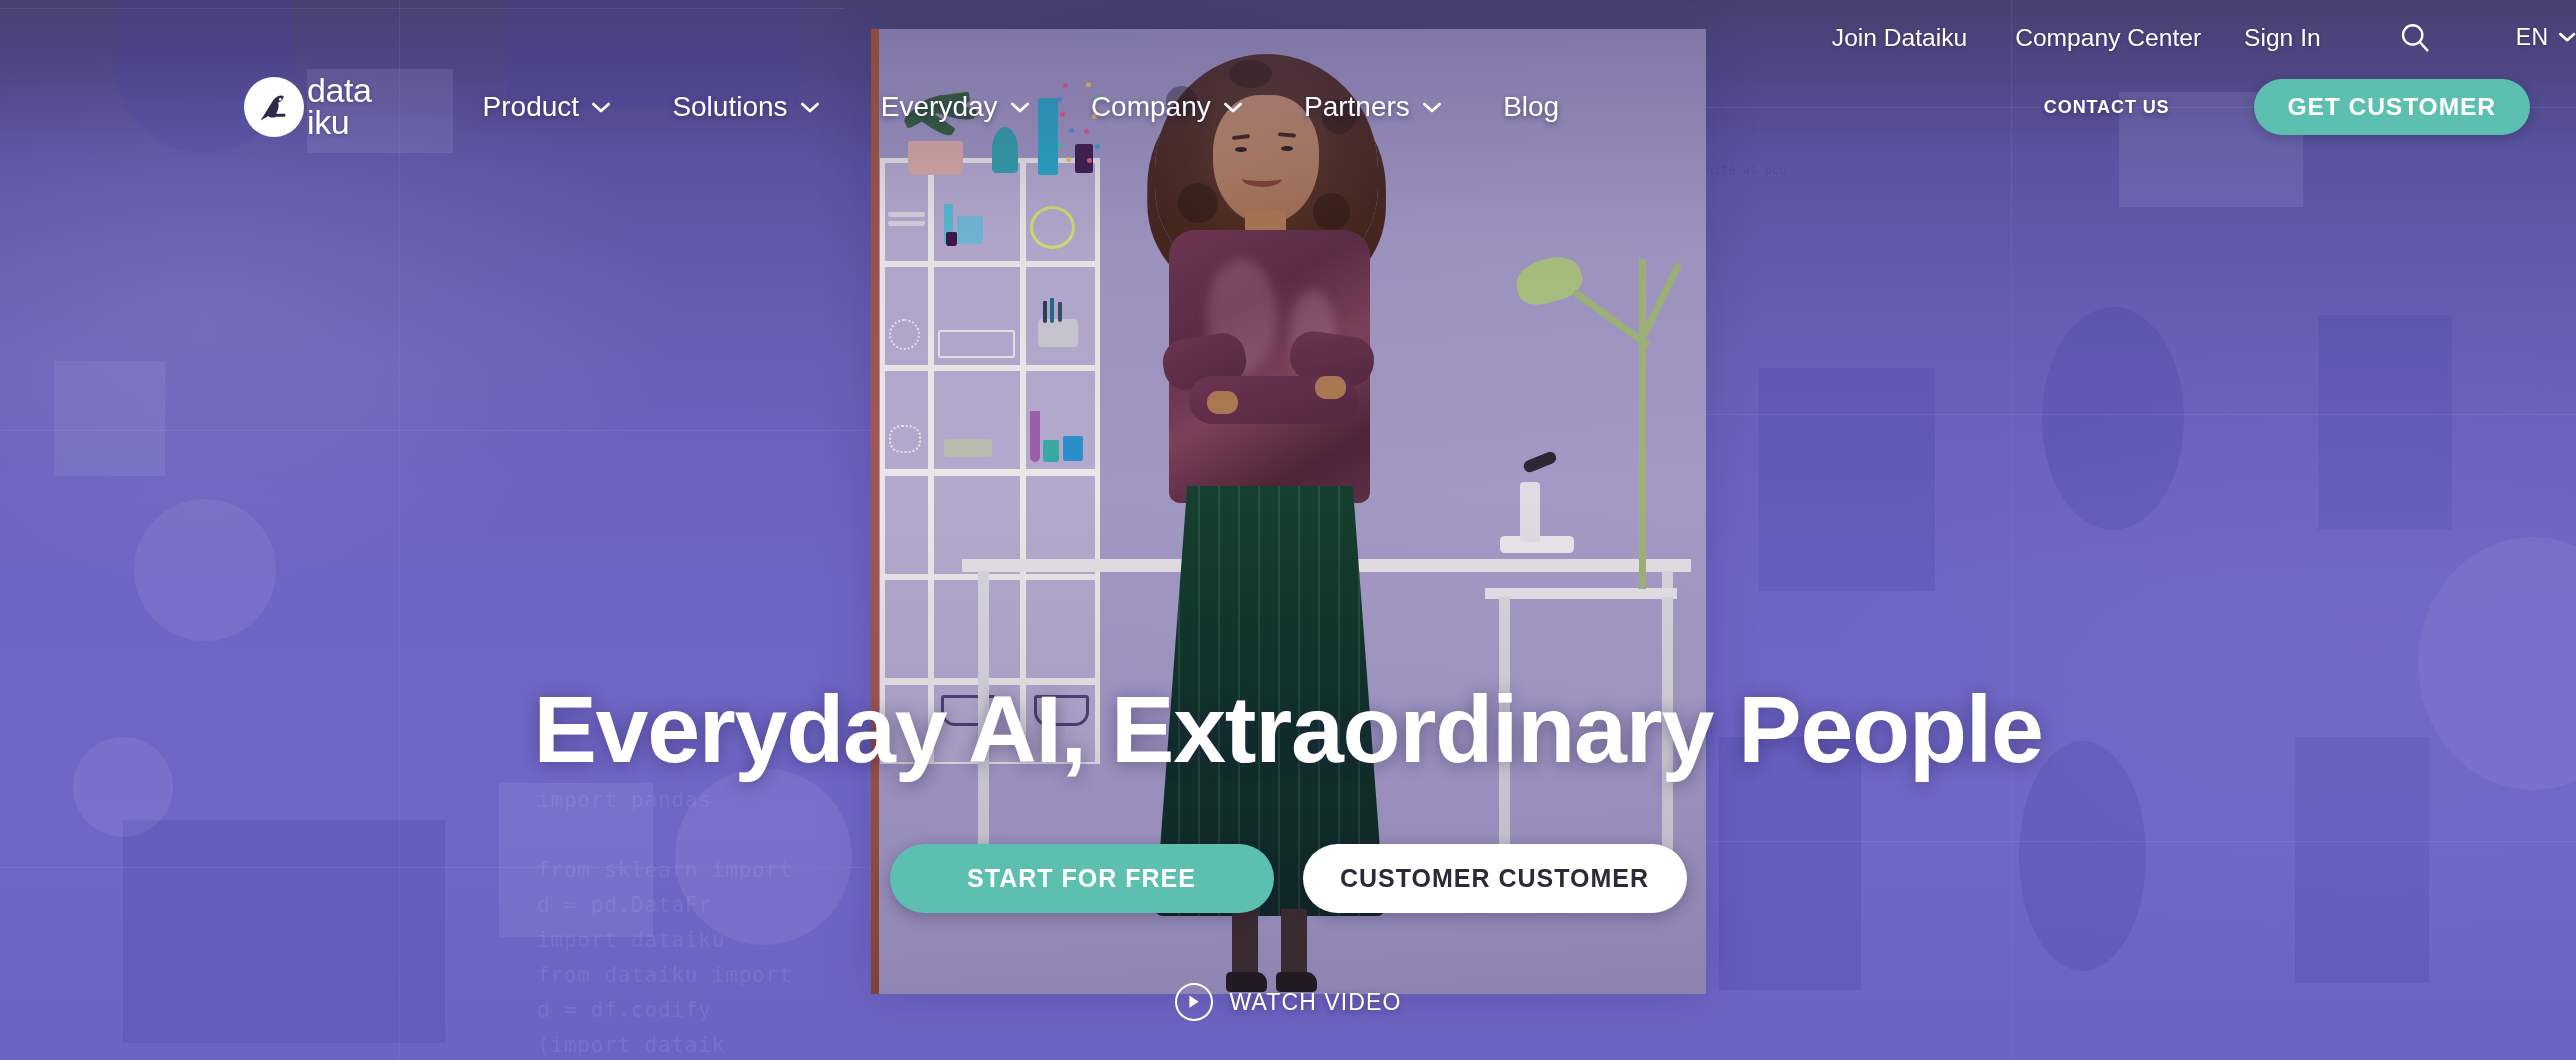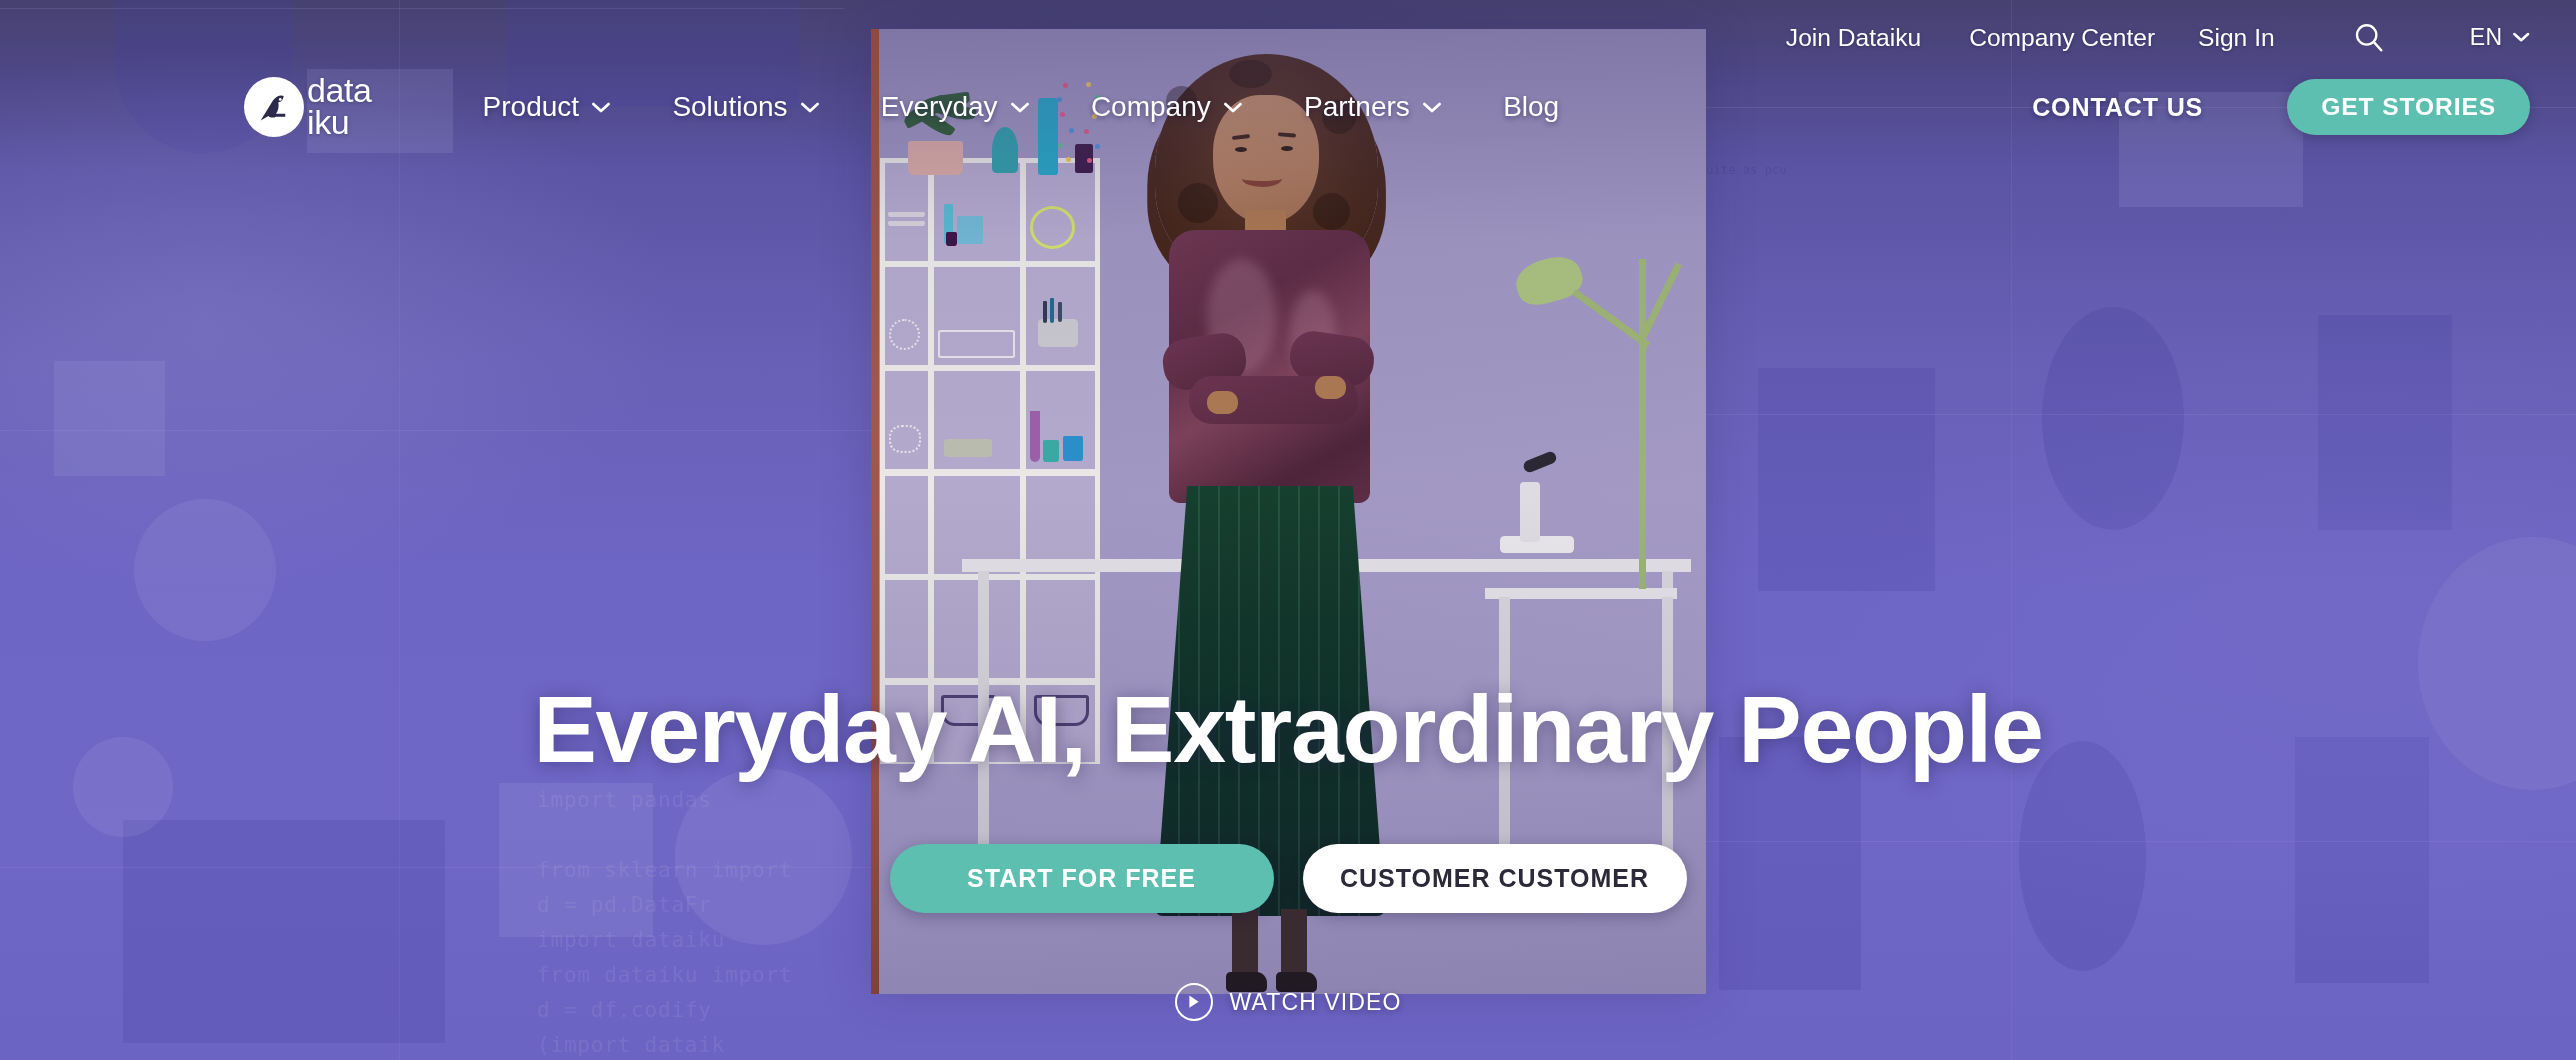--- a/index.html
+++ b/index.html
@@ -39,21 +39,21 @@
     white-space:pre; letter-spacing:0.8px;
   }
   .codeblk.tiny{ font-size:11.5px; line-height:20px; color:rgba(40,35,90,.17); letter-spacing:0.4px;}
 
   
   header{ position:absolute; top:0; left:0; width:2576px; height:154px; z-index:40; }
 
   .util-nav{
     position:absolute; top:20px; right:0; width:100%;
     display:flex; align-items:center; justify-content:flex-end;
-    padding-right:46px; gap:0;
+    gap:0;
   }
   .util-link{
     color:#fff; font-size:24.6px; font-weight:400;
     text-decoration:none; cursor:pointer; white-space:nowrap;
     text-shadow:0 0.8px 3.1px rgba(30,25,70,.45);
   }
   .util-gap-a{ width:48px; } .util-gap-b{ width:43px; }
   .util-gap-c{ width:77px; } .util-gap-d{ width:83px; }
 
   .search-btn{
@@ -88,21 +88,21 @@
     display:flex; align-items:center; gap:12.3px;
     color:#fff; font-size:28px; font-weight:400; cursor:pointer;
     margin-right:61px; white-space:nowrap;
     text-shadow:0 1.5px 5.4px rgba(30,25,70,.55);
   }
   .nav-item:last-child{ margin-right:0; }
   .chev{ display:inline-block; }
 
   .nav-right{ margin-left:auto; display:flex; align-items:center; gap:0; }
   .contact-link{
-    color:#fff; font-size:25px; font-weight:700; letter-spacing:0.9px;
+    color:#fff; font-size:18px; font-weight:700; letter-spacing:0.9px;
     cursor:pointer; white-space:nowrap;
     text-shadow:0 1.5px 5.4px rgba(30,25,70,.5);
   }
   .get-started{
     margin-left:84px;
     background:#5CBFB0; color:#fff;
     font-size:24.6px; font-weight:700; letter-spacing:0.9px;
     padding:14px 34px; border:none; border-radius:31px; cursor:pointer;
     white-space:nowrap;
     box-shadow:0 2.3px 10.7px rgba(20,15,50,.25);
@@ -500,21 +500,21 @@
             <path d="M3 4 L13 13 L23 4" stroke="#fff" stroke-width="3.6" fill="none" stroke-linecap="round" stroke-linejoin="round"></path>
           </svg>
       </span>
       <span class="nav-item">
         <span>Blog</span>
       </span>
     </div>
 
     <div class="nav-right">
       <span class="contact-link">CONTACT US</span>
-      <button class="get-started">GET STORIES</button>
+      <button class="get-started">GET CUSTOMER</button>
     </div>
   </nav>
 </header>
 
 <div class="hero">
   <h1 class="headline">Everyday AI, Extraordinary People</h1>
 
   <div class="cta-row">
     <button class="btn-primary">START FOR FREE</button>
     <button class="btn-secondary">CUSTOMER CUSTOMER</button>

